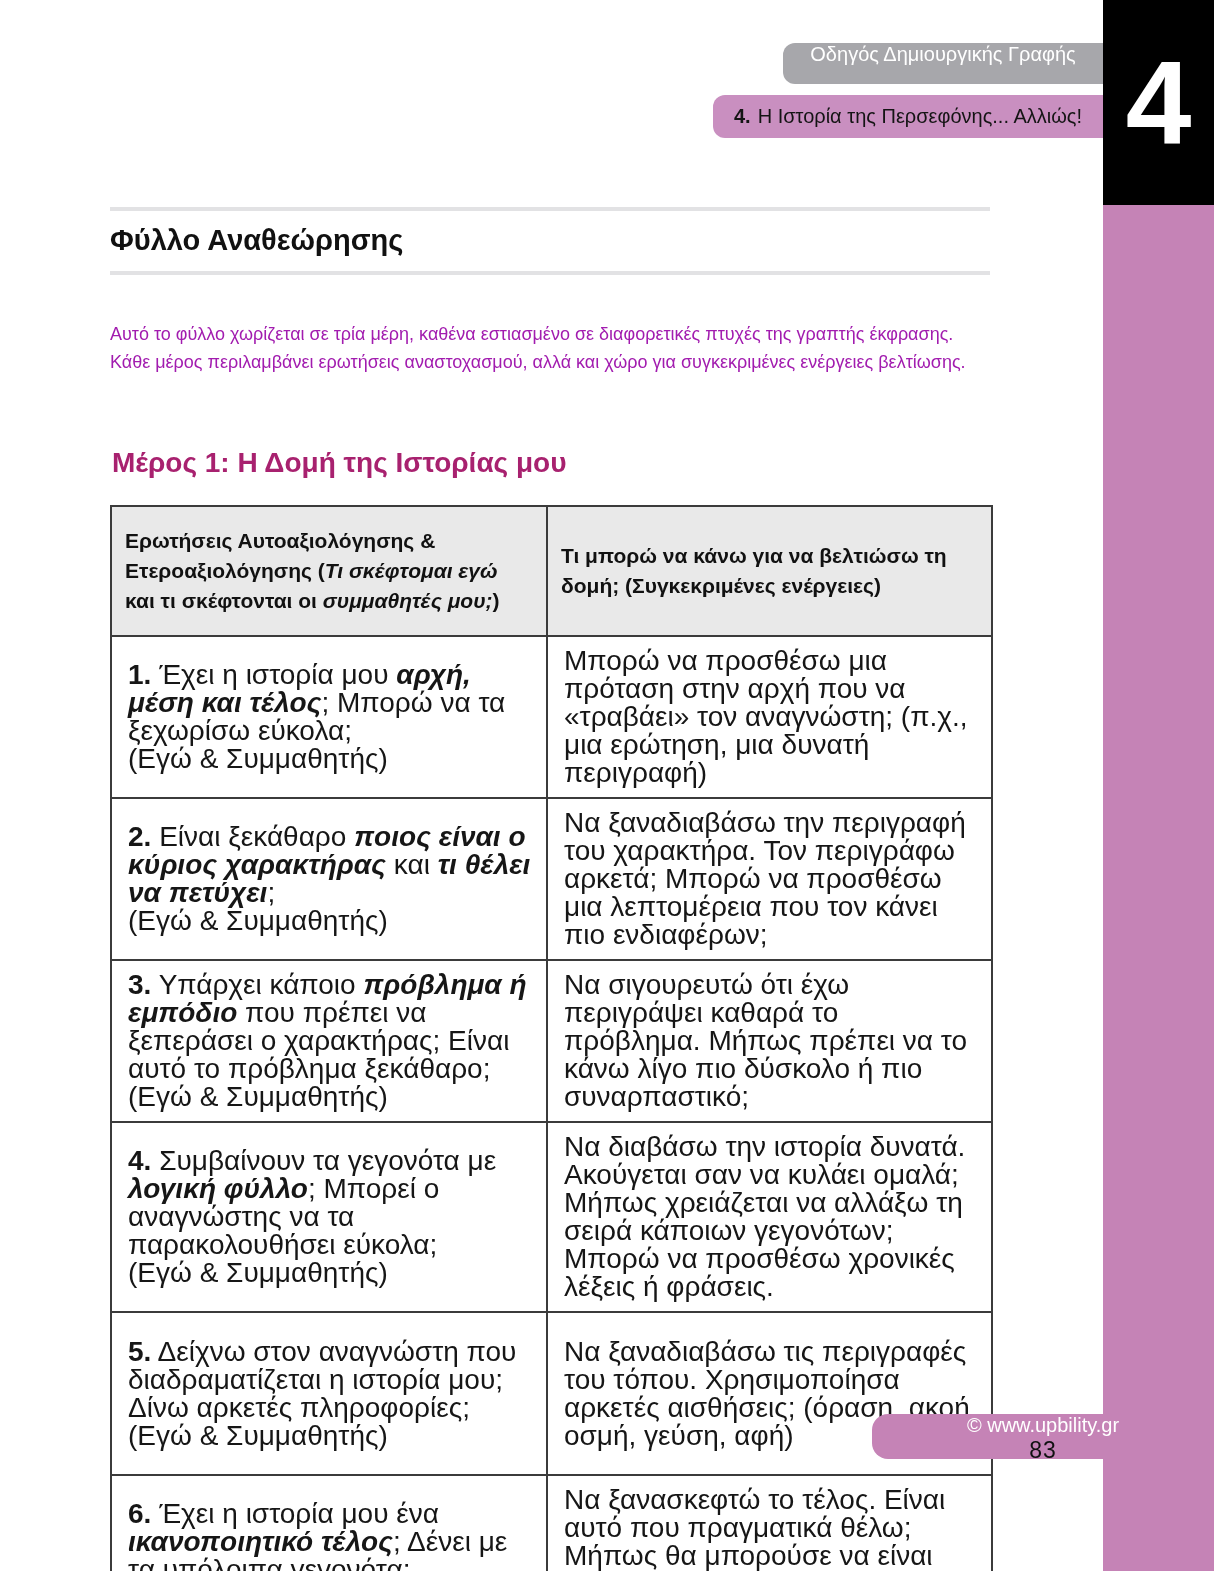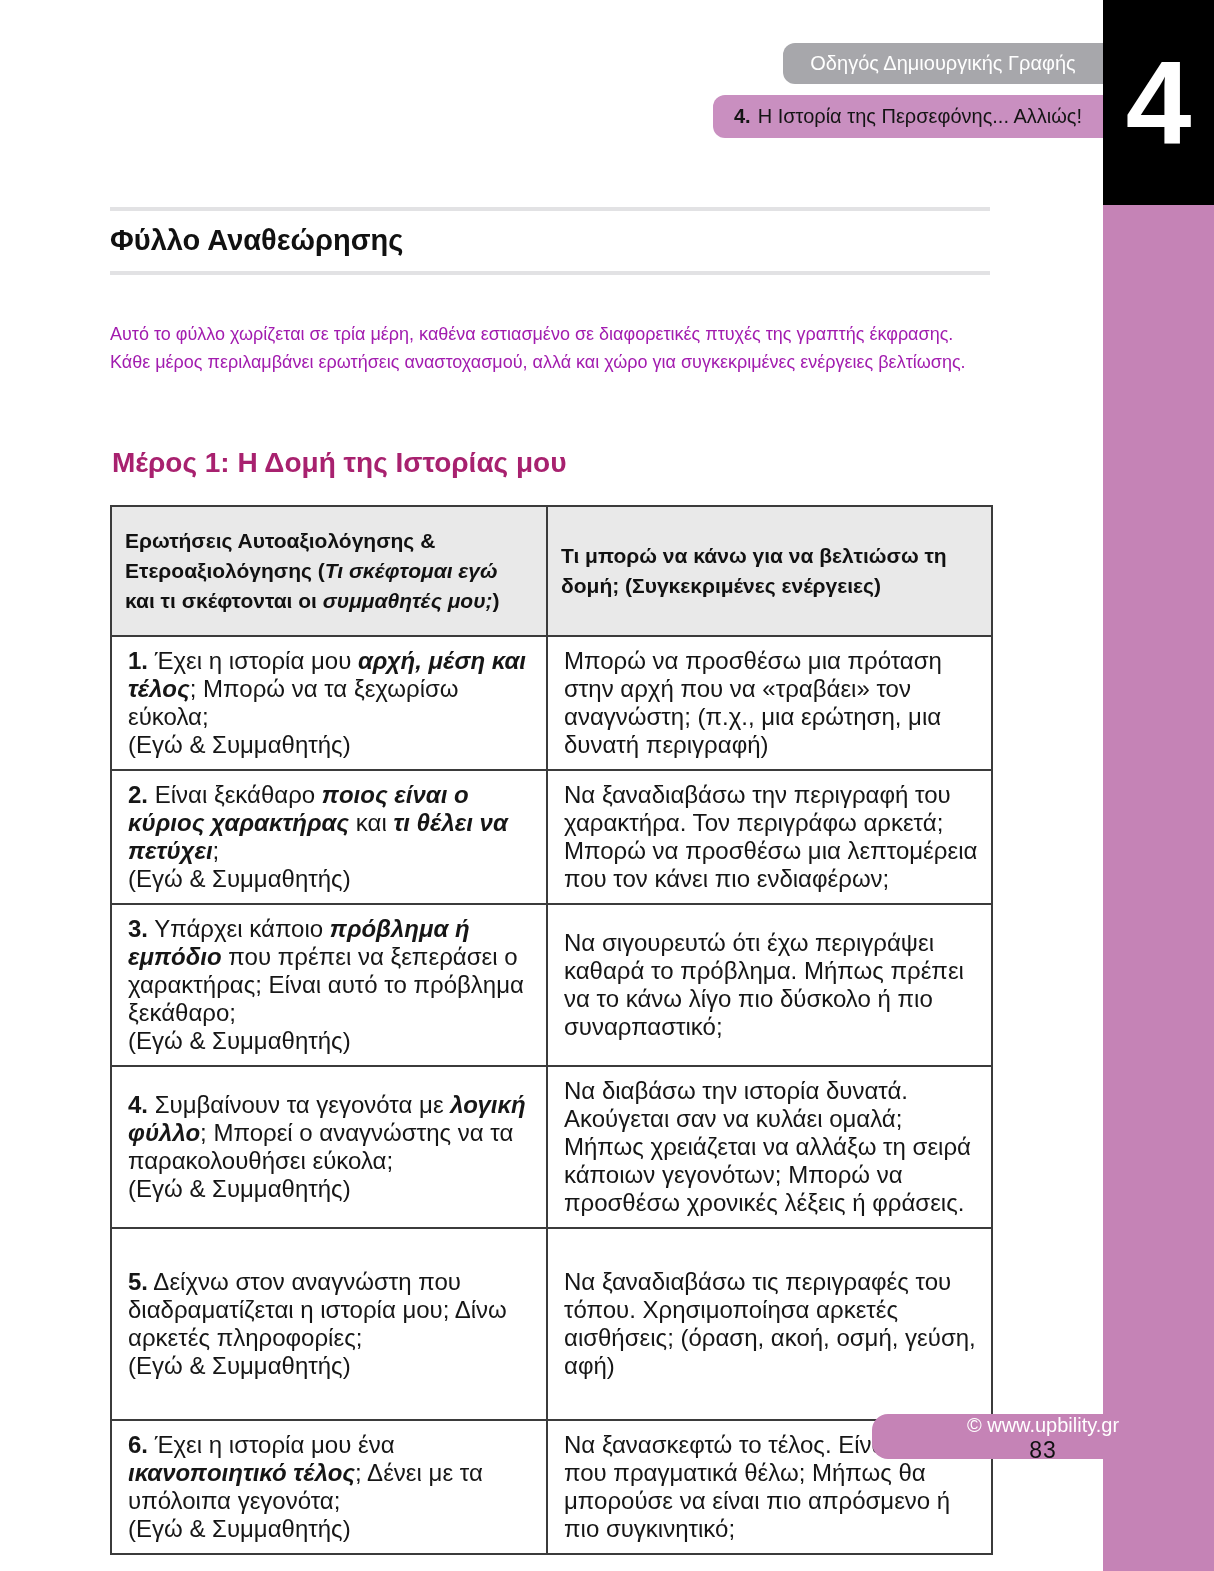--- a/index.html
+++ b/index.html
@@ -19,21 +19,21 @@
     font-size:118px;font-weight:bold;line-height:1;
   }
   .sidebar{
     position:absolute;left:1103px;top:205px;width:111px;height:1366px;
     background:#c583b6;
   }
   .banner-gray{
     position:absolute;left:783px;top:43px;width:320px;height:41px;
     background:#a7a7ab;border-radius:12px 0 0 12px;
     color:#ffffff;font-size:20px;
-    display:flex;align-items:center;justify-content:center;
+    display:flex;justify-content:center;
   }
   .banner-pink{
     position:absolute;left:713px;top:95px;width:390px;height:43px;
     background:#c98fc0;border-radius:12px 0 0 12px;
     color:#141414;font-size:20px;
     display:flex;align-items:center;justify-content:center;gap:7px;
   }
   .banner-pink .num{font-weight:bold;}
   
   .rule{position:absolute;left:110px;width:880px;height:4px;background:#e2e2e4;}
@@ -65,21 +65,21 @@
     text-align:left;
     font-weight:normal;
     box-sizing:border-box;
     word-wrap:break-word;
   }
   .review-table th{
     background:#e9e9e9;
     font-size:21px;line-height:30px;font-weight:bold;color:#111111;
   }
   .review-table td{
-    font-size:24px;line-height:28px;color:#161616;padding-left:16px;
+    font-size:28px;line-height:28px;color:#161616;padding-left:16px;
   }
   .seg-b{font-weight:bold;}
   .seg-i{font-style:italic;}
   
   .footer-band{
     position:absolute;left:872px;top:1414px;width:342px;height:45px;
     background:#c583b6;border-radius:16px 0 0 16px;
     display:flex;align-items:center;flex-direction:column;
   }
   .footer-copy{
@@ -137,21 +137,21 @@
           <td>Να ξαναδιαβάσω την περιγραφή του χαρακτήρα. Τον περιγράφω αρκετά; Μπορώ να προσθέσω μια λεπτομέρεια που τον κάνει πιο ενδιαφέρων;</td>
         </tr>
         <tr style="height: 125px;">
           <td><span class="seg-b">3.</span><span> Υπάρχει κάποιο </span><span class="seg-b seg-i">πρόβλημα ή εμπόδιο</span><span> που πρέπει να ξεπεράσει ο χαρακτήρας; Είναι αυτό το πρόβλημα ξεκάθαρο;</span><br><span>(Εγώ &amp; Συμμαθητής)</span></td>
           <td>Να σιγουρευτώ ότι έχω περιγράψει καθαρά το πρόβλημα. Μήπως πρέπει να το κάνω λίγο πιο δύσκολο ή πιο συναρπαστικό;</td>
         </tr>
         <tr style="height: 135px;">
           <td><span class="seg-b">4.</span><span> Συμβαίνουν τα γεγονότα με </span><span class="seg-b seg-i">λογική φύλλο</span><span>; Μπορεί ο αναγνώστης να τα παρακολουθήσει εύκολα;</span><br><span>(Εγώ &amp; Συμμαθητής)</span></td>
           <td>Να διαβάσω την ιστορία δυνατά. Ακούγεται σαν να κυλάει ομαλά; Μήπως χρειάζεται να αλλάξω τη σειρά κάποιων γεγονότων; Μπορώ να προσθέσω χρονικές λέξεις ή φράσεις.</td>
         </tr>
-        <tr style="height: 192px;">
+        <tr style="height: 163px;">
           <td><span class="seg-b">5.</span><span> Δείχνω στον αναγνώστη που διαδραματίζεται η ιστορία μου; Δίνω αρκετές πληροφορίες;</span><br><span>(Εγώ &amp; Συμμαθητής)</span></td>
           <td>Να ξαναδιαβάσω τις περιγραφές του τόπου. Χρησιμοποίησα αρκετές αισθήσεις; (όραση, ακοή, οσμή, γεύση, αφή)</td>
         </tr>
         <tr style="height: 130px;">
           <td><span class="seg-b">6.</span><span> Έχει η ιστορία μου ένα </span><span class="seg-b seg-i">ικανοποιητικό τέλος</span><span>; Δένει με τα υπόλοιπα γεγονότα;</span><br><span>(Εγώ &amp; Συμμαθητής)</span></td>
           <td>Να ξανασκεφτώ το τέλος. Είναι αυτό που πραγματικά θέλω; Μήπως θα μπορούσε να είναι πιο απρόσμενο ή πιο συγκινητικό;</td>
         </tr>
       </tbody>
   </table>
 

